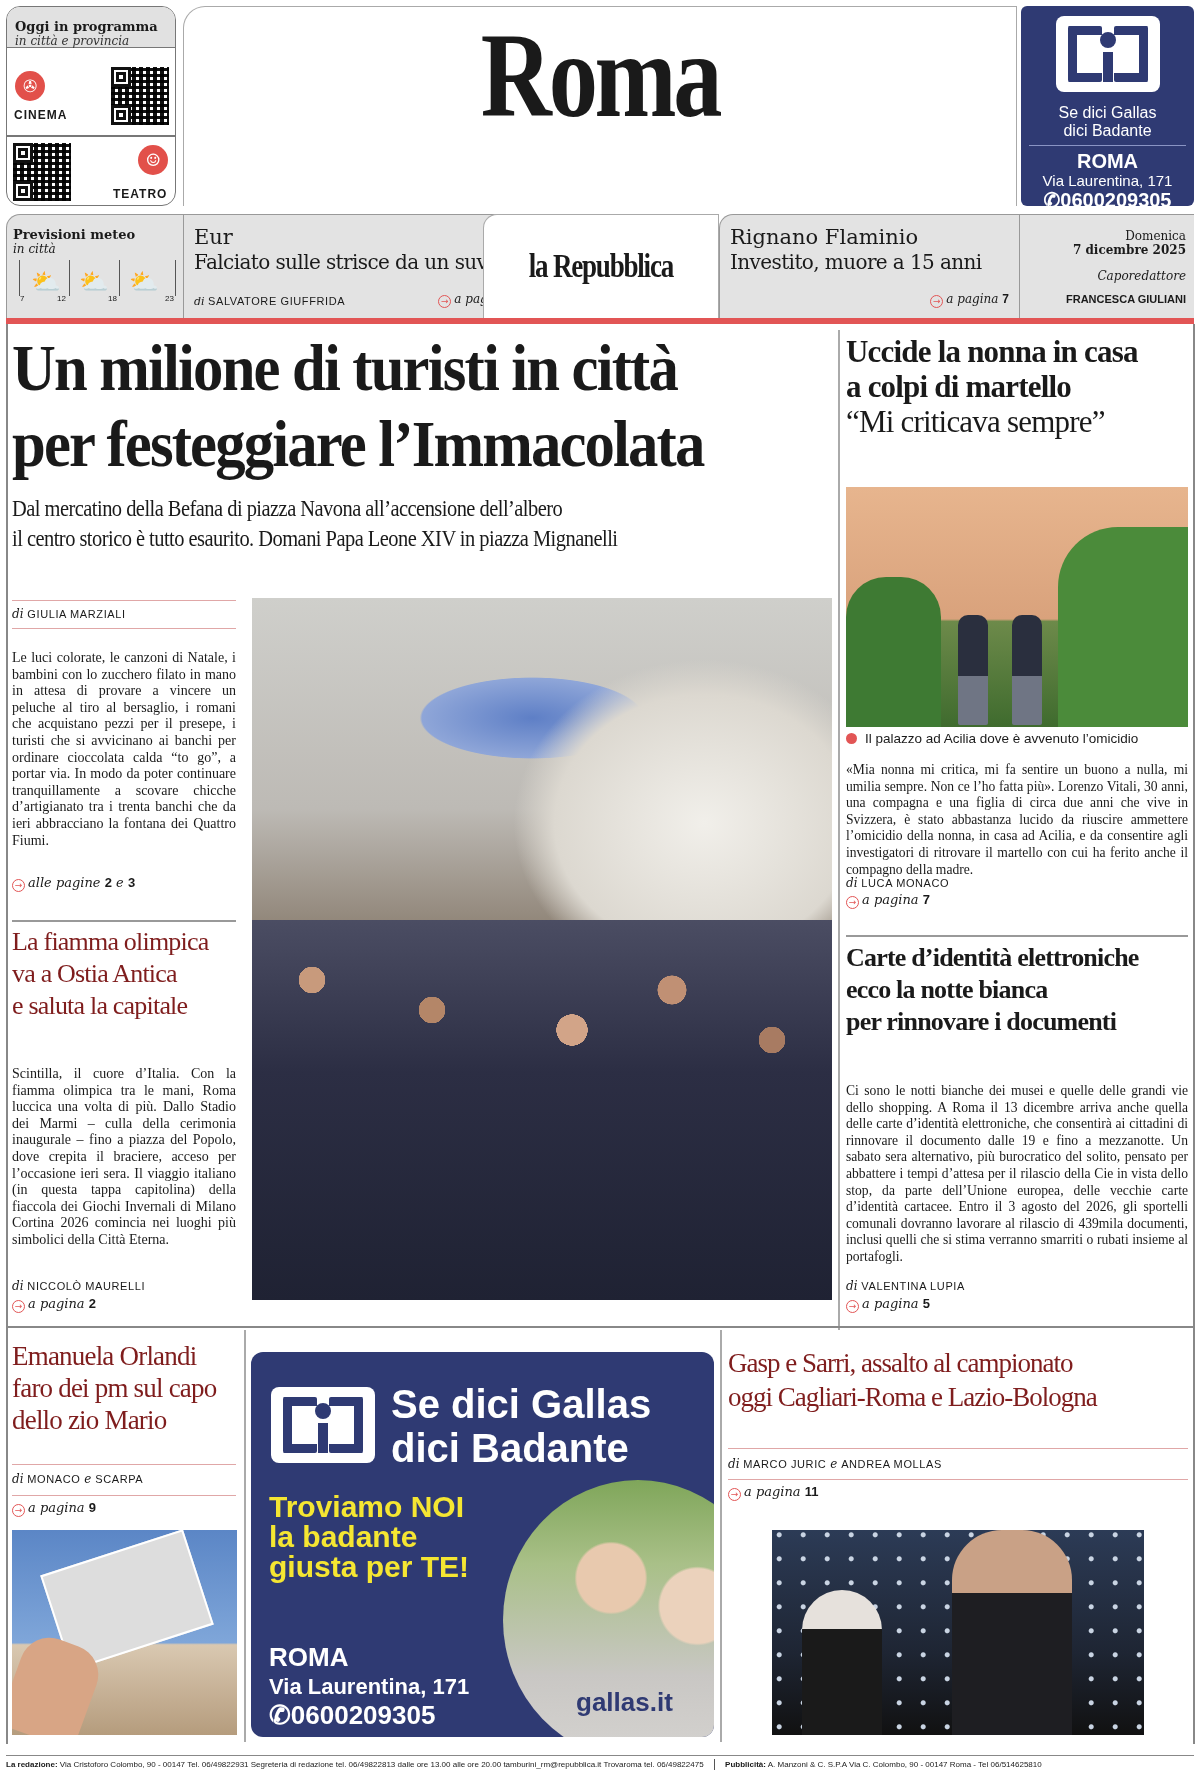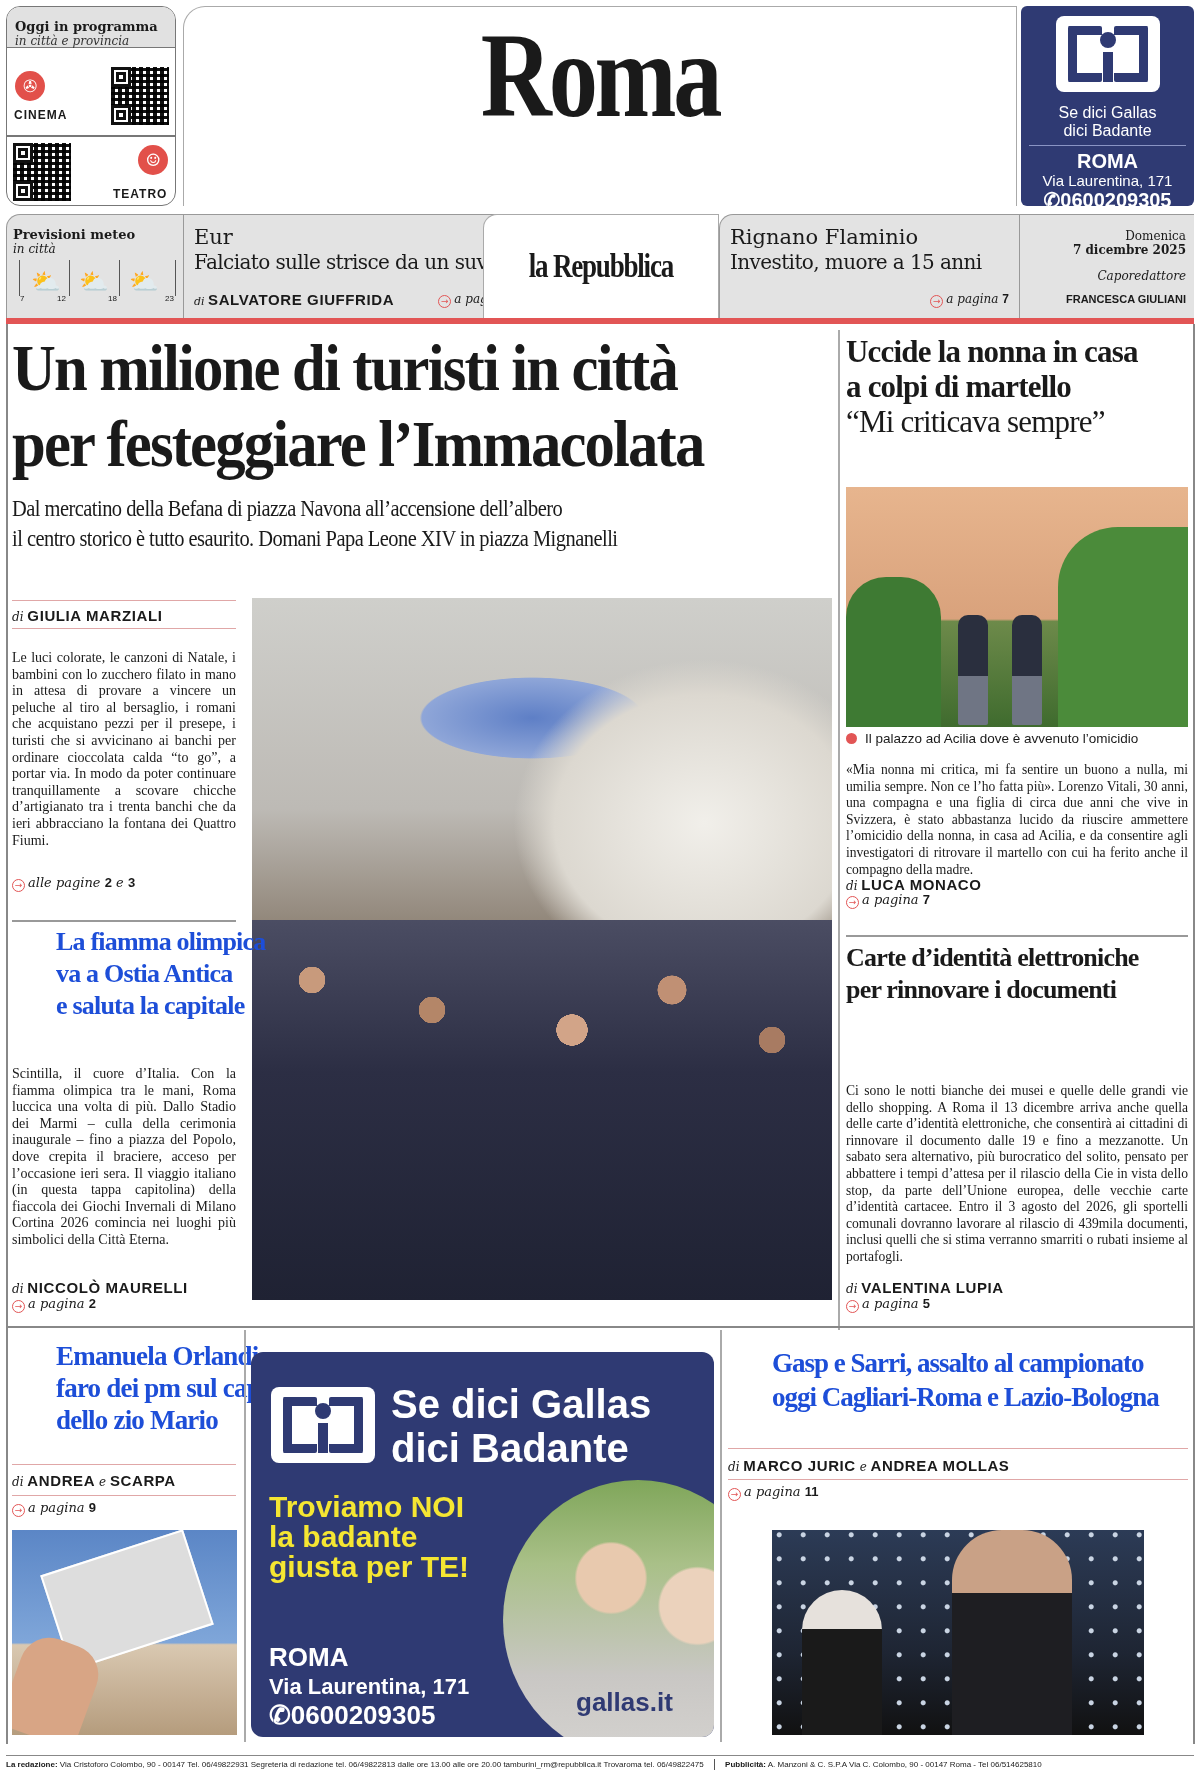--- a/index.html
+++ b/index.html
@@ -59,21 +59,21 @@
   .repubblica span { display: inline-block; transform: scaleX(0.82); }
   .teaser-rignano { left: 719px; width: 300px; border-radius: 14px 0 0 0; border-left: 1px solid #999; }
   .dateblock { left: 1019px; width: 175px; border-left: 1px solid #999; text-align: right; padding: 14px 8px 0 0; }
   .dateblock .d1 { font-size: 12px; }
   .dateblock .d2 { font-size: 12px; font-weight: bold; }
   .dateblock .d3 { font-size: 12px; font-style: italic; margin-top: 12px; }
   .dateblock .d4 { font-size: 11px; font-weight: bold; font-family: "Liberation Sans", sans-serif; margin-top: 10px; }
 
   .arrow { display: inline-block; width: 13px; height: 13px; border-radius: 50%; border: 1.3px solid #e25555; color: #e25555; font-size: 9px; line-height: 11px; text-align: center; vertical-align: -1px; margin-right: 3px; font-family: "DejaVu Sans", sans-serif; }
   .di { font-style: italic; }
-  .caps { font-family: "Liberation Sans", sans-serif; font-weight: bold; letter-spacing: 0.6px; font-size: 15px; }
+  .caps { font-family: "Liberation Sans", sans-serif; font-weight: normal; letter-spacing: 0.6px; font-size: 11px; }
   .pg { font-style: italic; }
   .pg b { font-style: normal; font-family: "Liberation Sans", sans-serif; }
 
   
   .vline { position: absolute; width: 1.5px; background: #888; }
   .hline { position: absolute; height: 1.5px; background: #999; }
   .pline { position: absolute; height: 1px; background: #e0a7a7; }
 
   
   .main-head { left: 12px; top: 330px; width: 830px; font-family: "Liberation Serif", serif; font-weight: bold; font-size: 66px; line-height: 76px; letter-spacing: -2px; transform: scaleX(0.92); transform-origin: left; white-space: nowrap; }
@@ -99,21 +99,21 @@
 
   .photo-acilia { left: 846px; top: 487px; width: 342px; height: 240px; overflow: hidden;
     background: linear-gradient(180deg, #e7b58e 0%, #d9a27c 55%, #6d8a4a 56%, #3f6b2e 100%); }
   .photo-acilia .bush-l { position: absolute; left: 0; top: 90px; width: 95px; height: 150px; background: #3e7a33; border-radius: 40px 40px 0 0; }
   .photo-acilia .bush-r { position: absolute; right: 0; top: 40px; width: 130px; height: 200px; background: #4b8b3a; border-radius: 60px 0 0 0; }
   .photo-acilia .cop { position: absolute; top: 128px; width: 30px; height: 110px; background: linear-gradient(180deg, #2a2f3e 0 55%, #6f7584 55%); border-radius: 10px 10px 2px 2px; }
   .caption { left: 846px; top: 731px; font-family: "Liberation Sans", sans-serif; font-size: 13.5px; }
   .cap-dot { display: inline-block; width: 11px; height: 11px; border-radius: 50%; background: #e25555; margin-right: 8px; vertical-align: -1px; }
 
   .side-head { font-family: "Liberation Serif", serif; font-weight: bold; letter-spacing: -0.8px; }
-  .light-head { font-family: "Liberation Serif", serif; font-weight: bold; letter-spacing: -0.8px; color: #1d4ed8; margin-left: 44px; }
+  .light-head { font-family: "Liberation Serif", serif; font-weight: normal; letter-spacing: -0.8px; color: #7f1d1d; }
 
   
   .ad-big { left: 251px; top: 1352px; width: 463px; height: 385px; background: #2f3a73; border-radius: 12px; overflow: hidden; color: #fff; font-family: "Liberation Sans", sans-serif; }
   .ad-big .logo-gg { position: absolute; left: 20px; top: 35px; margin: 0; width: 104px; height: 76px; }
   .ad-big .sl { position: absolute; left: 140px; top: 30px; font-weight: bold; font-size: 40px; line-height: 44px; }
   .ad-big .yellow { position: absolute; left: 18px; top: 140px; color: #f5e632; font-weight: bold; font-size: 30px; line-height: 30px; }
   .ad-big .city { position: absolute; left: 18px; top: 290px; font-weight: bold; font-size: 26px; }
   .ad-big .addr { position: absolute; left: 18px; top: 322px; font-weight: bold; font-size: 22px; }
   .ad-big .phone { position: absolute; left: 18px; top: 348px; font-weight: bold; font-size: 26px; }
   .ad-big .photo { position: absolute; left: 252px; top: 128px; width: 270px; height: 280px; border-radius: 50%; background: radial-gradient(circle at 40% 35%, #e8c9ae 0 14%, transparent 15%), radial-gradient(circle at 72% 45%, #ebd2bc 0 15%, transparent 16%), linear-gradient(180deg, #7fa65a 0%, #a9c088 30%, #c9c7c4 70%, #d5d3d0 100%); }
@@ -257,35 +257,36 @@
   <div class="cop" style="left:166px;"></div>
 </div>
 <div class="abs caption"><span class="cap-dot"></span><span>Il palazzo ad Acilia dove è avvenuto l’omicidio</span></div>
 <div class="abs body-text" style="left:846px;top:762px;width:342px;font-size:13.6px;">«Mia nonna mi critica, mi fa sentire un buono a nulla, mi umilia sempre. Non ce l’ho fatta più». Lorenzo Vitali, 30 anni, una compagna e una figlia di circa due anni che vive in Svizzera, è stato abbastanza lucido da riuscire ammettere l’omicidio della nonna, in casa ad Acilia, e da consentire agli investigatori di ritrovare il martello con cui ha ferito anche il compagno della madre.</div>
 <div class="abs byline-line" style="left:846px;top:876px;"><span class="di">di</span> <span class="caps">LUCA MONACO</span></div>
 <div class="abs pg" style="left:846px;top:892px;font-size:13px;"><span class="arrow">→</span><span>a pagina</span> <b>7</b></div>
 
 <div class="hline" style="left:846px;top:935px;width:342px;"></div>
 <div class="abs side-head" style="left:846px;top:942px;width:345px;font-size:26px;line-height:32px;">
   <div>Carte d’identità elettroniche</div>
+  <div>ecco la notte bianca</div>
   <div>per rinnovare i documenti</div>
 </div>
 <div class="abs body-text" style="left:846px;top:1083px;width:342px;font-size:13.6px;">Ci sono le notti bianche dei musei e quelle delle grandi vie dello shopping. A Roma il 13 dicembre arriva anche quella delle carte d’identità elettroniche, che consentirà ai cittadini di rinnovare il documento dalle 19 e fino a mezzanotte. Un sabato sera alternativo, più burocratico del solito, pensato per abbattere i tempi d’attesa per il rilascio della Cie in vista dello stop, da parte dell’Unione europea, delle vecchie carte d’identità cartacee. Entro il 3 agosto del 2026, gli sportelli comunali dovranno lavorare al rilascio di 439mila documenti, inclusi quelli che si stima verranno smarriti o rubati insieme al portafogli.</div>
 <div class="abs byline-line" style="left:846px;top:1279px;"><span class="di">di</span> <span class="caps">VALENTINA LUPIA</span></div>
 <div class="abs pg" style="left:846px;top:1296px;font-size:13px;"><span class="arrow">→</span><span>a pagina</span> <b>5</b></div>
 
 <div class="hline" style="left:6px;top:1326px;width:1188px;background:#888;"></div>
 
 <div class="abs light-head" style="left:12px;top:1340px;width:230px;font-size:27px;line-height:32px;">
   <div>Emanuela Orlandi</div>
   <div>faro dei pm sul capo</div>
   <div>dello zio Mario</div>
 </div>
 <div class="pline" style="left:12px;top:1464px;width:224px;"></div>
-<div class="abs byline-line" style="left:12px;top:1472px;"><span class="di">di</span> <span class="caps">ANDREA</span> <span class="di">e</span> <span class="caps">SCARPA</span></div>
+<div class="abs byline-line" style="left:12px;top:1472px;"><span class="di">di</span> <span class="caps">MONACO</span> <span class="di">e</span> <span class="caps">SCARPA</span></div>
 <div class="pline" style="left:12px;top:1495px;width:224px;"></div>
 <div class="abs pg" style="left:12px;top:1500px;font-size:13px;"><span class="arrow">→</span><span>a pagina</span> <b>9</b></div>
 <div class="abs photo-orlandi">
   <div class="flyer"></div>
   <div class="hand"></div>
 </div>
 
 <div class="vline" style="left:244px;top:1330px;height:412px;background:#aaa;"></div>
 <div class="vline" style="left:720px;top:1330px;height:412px;background:#aaa;"></div>
 

